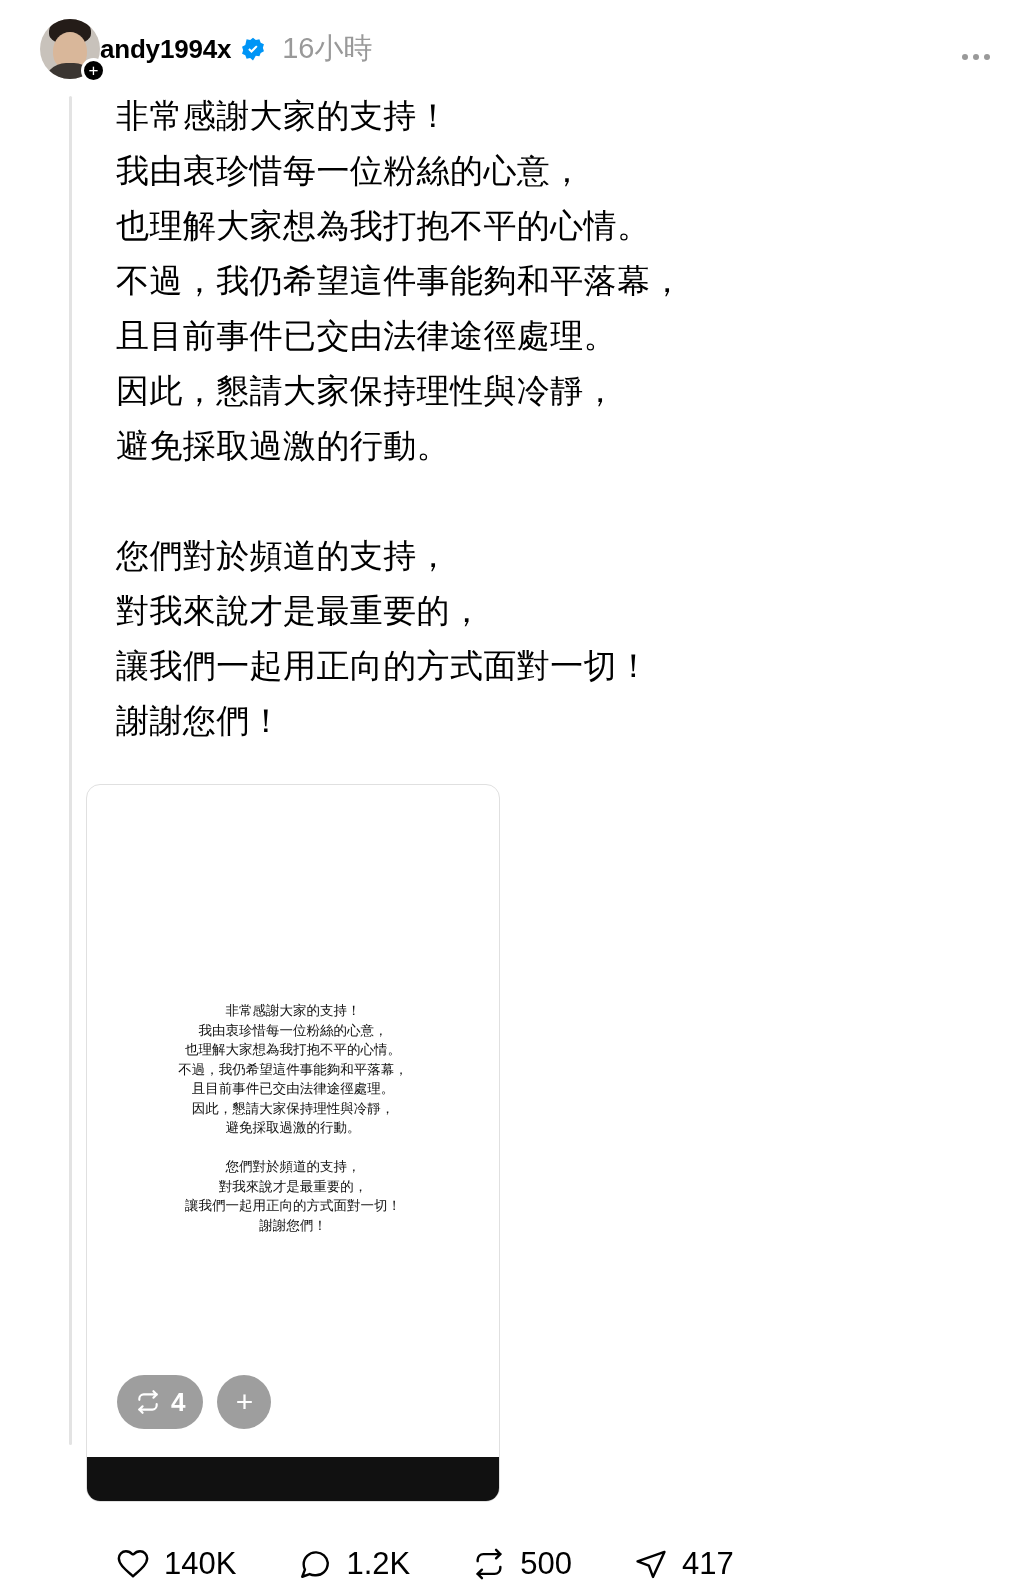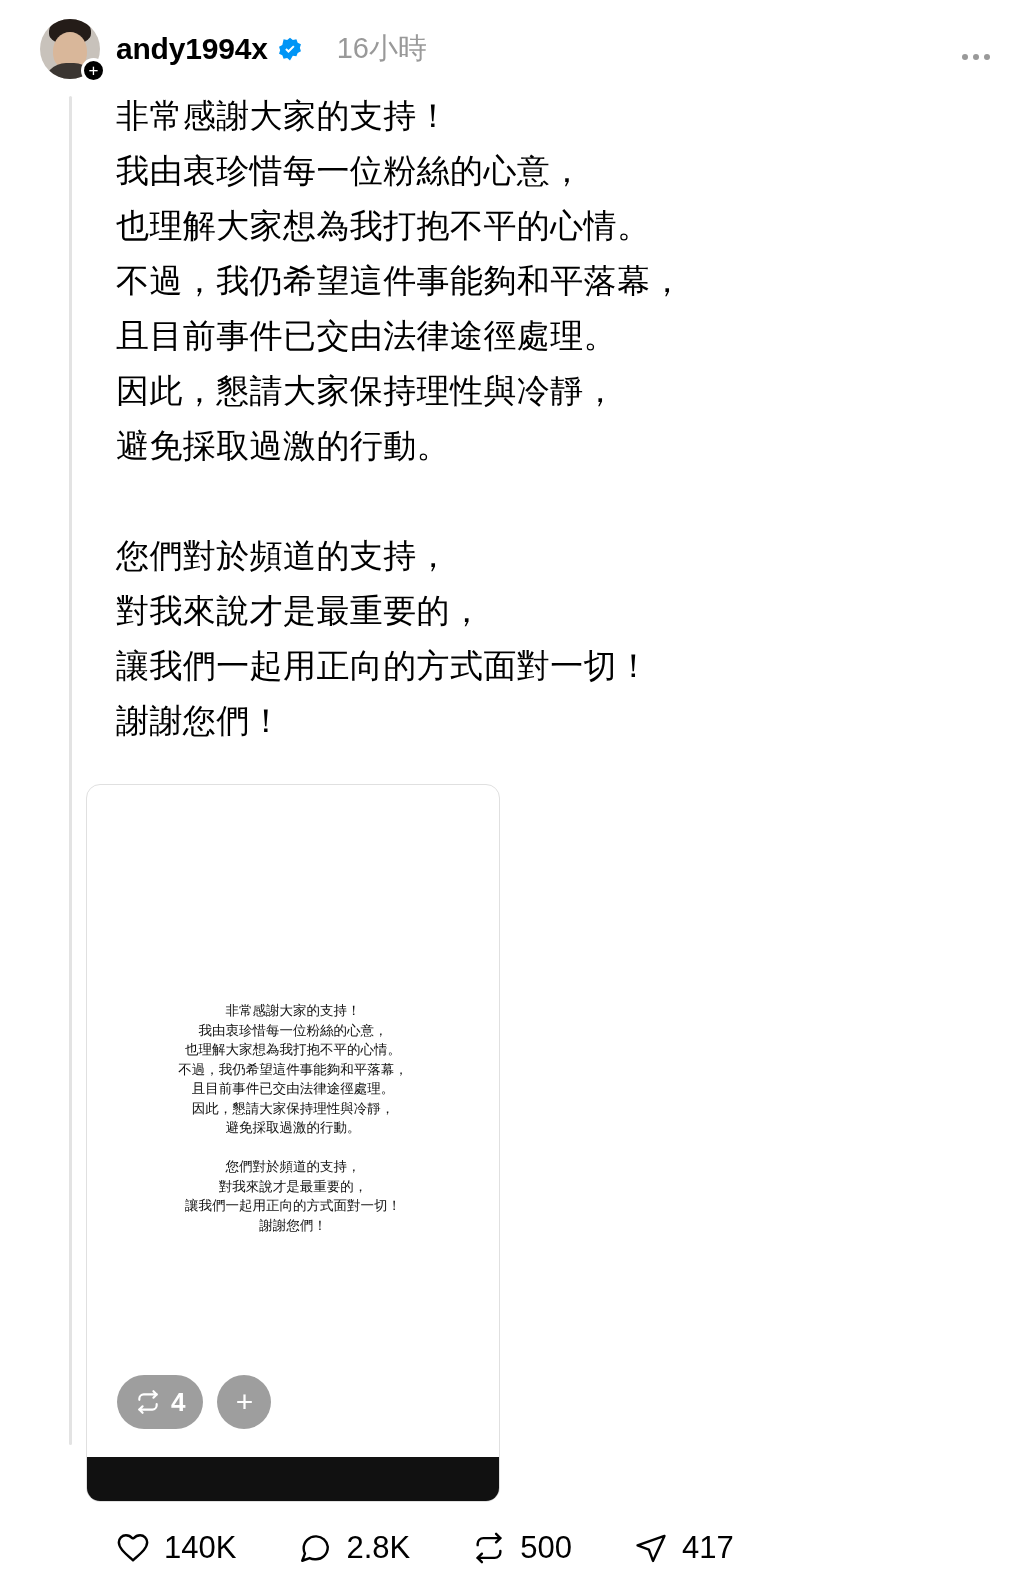--- a/index.html
+++ b/index.html
@@ -83,33 +83,32 @@
     border-radius: 50%;
     background: #000;
     border: 3px solid #fff;
     color: #fff;
     font-size: 17px;
     line-height: 19px;
     text-align: center;
     font-weight: 400;
   }
   .username {
-    margin-left: 16px;
-    font-size: 30px;
+    font-size: 26px;
     font-weight: 700;
     letter-spacing: -0.2px;
   }
   .verified {
     margin-left: 9px;
     width: 26px;
     height: 26px;
     flex: 0 0 26px;
   }
   .timestamp {
-    margin-left: 34px;
+    margin-left: 16px;
     font-size: 29px;
     color: #999999;
     text-align: right;
   }
   .more-btn {
     margin-left: auto;
     color: #999999;
     font-size: 34px;
     letter-spacing: 3px;
     line-height: 20px;
@@ -198,21 +197,21 @@
     bottom: 0;
     height: 44px;
     background: #111;
   }
 
   
   .actions {
     display: flex;
     align-items: center;
     padding-left: 92px;
-    margin-top: 28px;
+    margin-top: 44px;
     gap: 62px;
   }
   .action {
     display: flex;
     align-items: center;
     gap: 14px;
     font-size: 31px;
     color: #000;
   }
   .action svg { display: block; }
@@ -309,21 +308,21 @@
       <svg width="34" height="34" viewBox="0 0 24 24" fill="none" stroke="#000" stroke-width="1.7" stroke-linecap="round" stroke-linejoin="round">
         <path d="M12 20.7l-1.4-1.3C5.4 14.8 2 11.7 2 8A5 5 0 0 1 7 3c1.8 0 3.4.8 4.5 2.1h1C13.6 3.8 15.2 3 17 3a5 5 0 0 1 5 5c0 3.7-3.4 6.8-8.6 11.4z"></path>
       </svg>
       <span>140K</span>
     </div>
 
     <div class="action">
       <svg width="34" height="34" viewBox="0 0 24 24" fill="none" stroke="#000" stroke-width="1.7" stroke-linecap="round" stroke-linejoin="round">
         <path d="M21 11.5a8.4 8.4 0 0 1-9 8.4 9 9 0 0 1-3.8-.8L3 21l1.9-5a8.4 8.4 0 0 1-.9-3.8 8.4 8.4 0 0 1 8.5-8.4h.5A8.4 8.4 0 0 1 21 11v.5z"></path>
       </svg>
-      <span>2.8K</span>
+      <span>1.2K</span>
     </div>
 
     <div class="action">
       <svg width="34" height="34" viewBox="0 0 24 24" fill="none" stroke="#000" stroke-width="1.7" stroke-linecap="round" stroke-linejoin="round">
         <path d="M17 2l3 3-3 3"></path>
         <path d="M20 5H8a4 4 0 0 0-4 4v1"></path>
         <path d="M7 22l-3-3 3-3"></path>
         <path d="M4 19h12a4 4 0 0 0 4-4v-1"></path>
       </svg>
       <span>500</span>

